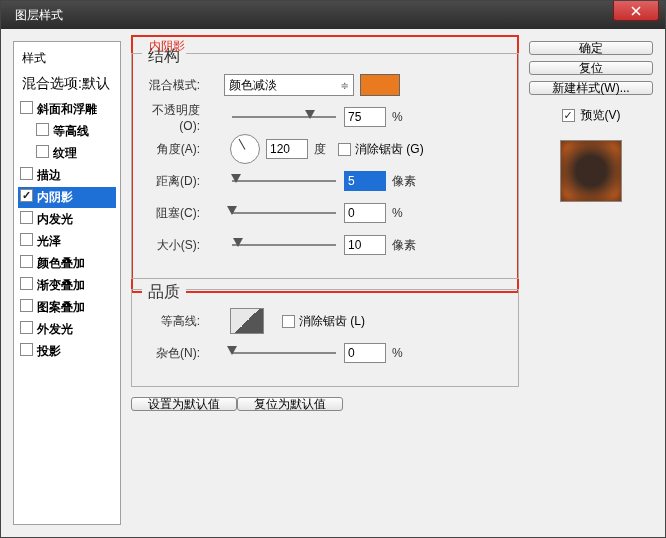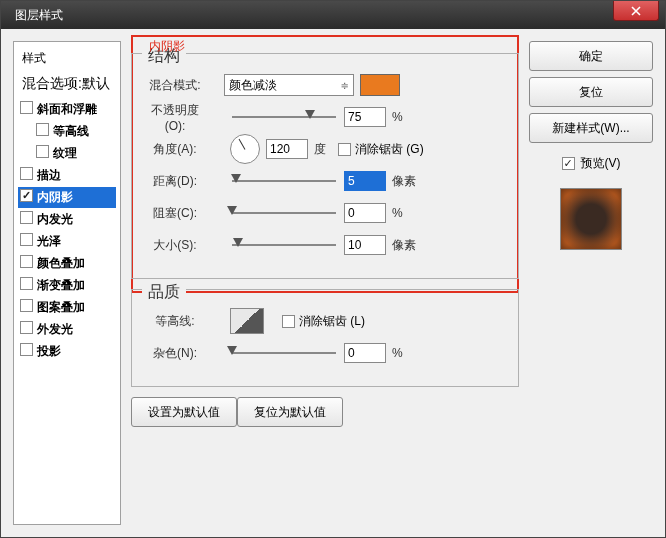--- a/index.html
+++ b/index.html
@@ -19,36 +19,36 @@
 .chk { width: 13px; height: 13px; border: 1px solid #888; background: #fff; display: inline-flex; align-items: center; justify-content: center; flex-shrink: 0; }
 .chk.checked::after { content: "✓"; font-size: 11px; color: #222; line-height: 1; }
 .side-item.selected .chk.checked::after { color: #222; }
 .side-item.selected .chk { background:#fff; }
 .main { flex: 1; position: relative; }
 .redbox { position: absolute; top: -6px; left: 0; right: 0; height: 258px; border: 2px solid #e03020; pointer-events: none; }
 .red-label { position: absolute; top: -3px; left: 18px; color: #e03020; font-size: 12px; background: transparent; z-index: 2; }
 .fieldset { border: 1px solid #b0b0b0; margin: 8px 0 10px; padding: 12px 10px 14px; position: relative; }
 .fieldset .legend { position: absolute; top: -8px; left: 10px; background: #f0f0f0; padding: 0 6px; font-size: 16px; color: #333; }
 .row { display: flex; align-items: center; margin: 6px 0; height: 26px; }
-.row-label { width: 82px; text-align: center; padding-right: 16px; color: #333; }
+.row-label { width: 82px; text-align: right; padding-right: 24px; color: #333; }
 .select { height: 22px; border: 1px solid #888; background: #fff; display: flex; align-items: center; padding: 0 4px; gap: 6px; min-width: 130px; justify-content: space-between; cursor: pointer; }
 .select .arr { font-size: 10px; color: #555; }
 .color-swatch { width: 40px; height: 22px; background: #e97a1f; border: 1px solid #666; margin-left: 6px; cursor: pointer; }
 .slider { flex: 0 0 104px; height: 18px; position: relative; margin: 0 8px; }
 .slider .track { position: absolute; top: 8px; left: 0; right: 0; height: 2px; background: #888; }
 .slider .thumb { position: absolute; top: 2px; width: 0; height: 0; border-left: 5px solid transparent; border-right: 5px solid transparent; border-top: 9px solid #555; transform: translateX(-5px); }
 .numbox { width: 42px; height: 20px; border: 1px solid #888; background: #fff; padding: 1px 3px; font-size: 12px; }
 .numbox.sel { background: #1e6fd6; color: #fff; border-color: #1e6fd6; }
 .unit { margin-left: 6px; color: #333; }
 .angle-dial { width: 30px; height: 30px; border: 1px solid #888; border-radius: 50%; background: #fff; position: relative; margin: 0 6px; }
 .angle-dial .needle { position: absolute; left: 50%; top: 50%; width: 12px; height: 1px; background: #333; transform-origin: left center; transform: rotate(-120deg); }
 .inline-chk { display: flex; align-items: center; gap: 4px; margin-left: 12px; cursor: pointer; }
 .contour-swatch { width: 34px; height: 26px; border: 1px solid #888; background: linear-gradient(135deg, #e8e8e8 50%, #555 50%); margin: 0 6px; cursor: pointer; }
 .btn-row { display: flex; justify-content: flex-start; margin-top: 6px; }
-.ps-btn { height: 30px; padding: 3px 16px; border: 1px solid #888; background: linear-gradient(#fdfdfd,#e6e6e6); border-radius: 3px; cursor: pointer; display: inline-flex; align-items: center; }
+.ps-btn { height: 14px; padding: 3px 16px; border: 1px solid #888; background: linear-gradient(#fdfdfd,#e6e6e6); border-radius: 3px; cursor: pointer; display: inline-flex; align-items: center; }
 .rightcol { width: 124px; display: flex; flex-direction: column; gap: 6px; align-items: stretch; }
 .rightcol .ps-btn { width: 100%; justify-content: center; }
 .preview-chk { display: flex; align-items: center; gap: 6px; justify-content: center; margin-top: 6px; }
 .preview-box { width: 62px; height: 62px; border: 1px solid #888; background: radial-gradient(circle at 50% 50%, #3a2a22 35%, #b85a20 80%); margin: 10px auto 0; box-shadow: inset 0 0 8px rgba(0,0,0,.5); }
 </style>
 </head>
 <body>
 
 <div class="window">
   <div class="titlebar">

